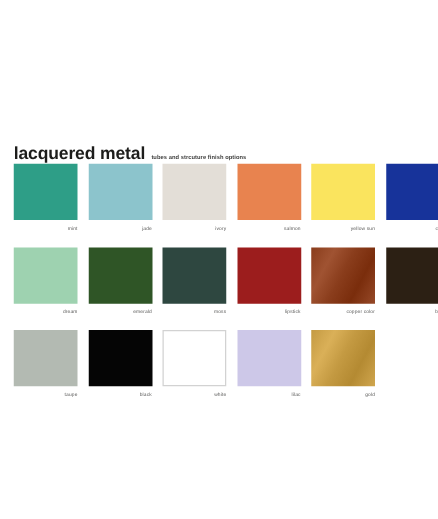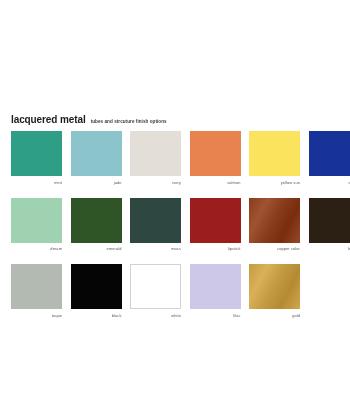--- a/index.html
+++ b/index.html
@@ -24,21 +24,21 @@
   .header {
     position: absolute;
     left: 11px;
     top: 114px;
     display: flex;
     align-items: baseline;
     gap: 5px;
     white-space: nowrap;
   }
   .title {
-    font-size: 10px;
+    font-size: 14px;
     font-weight: 600;
     color: #1d1d1b;
     letter-spacing: -0.1px;
   }
   .subtitle {
     font-size: 4.6px;
     font-weight: 600;
     color: #3c3c3b;
     letter-spacing: 0.05px;
   }

